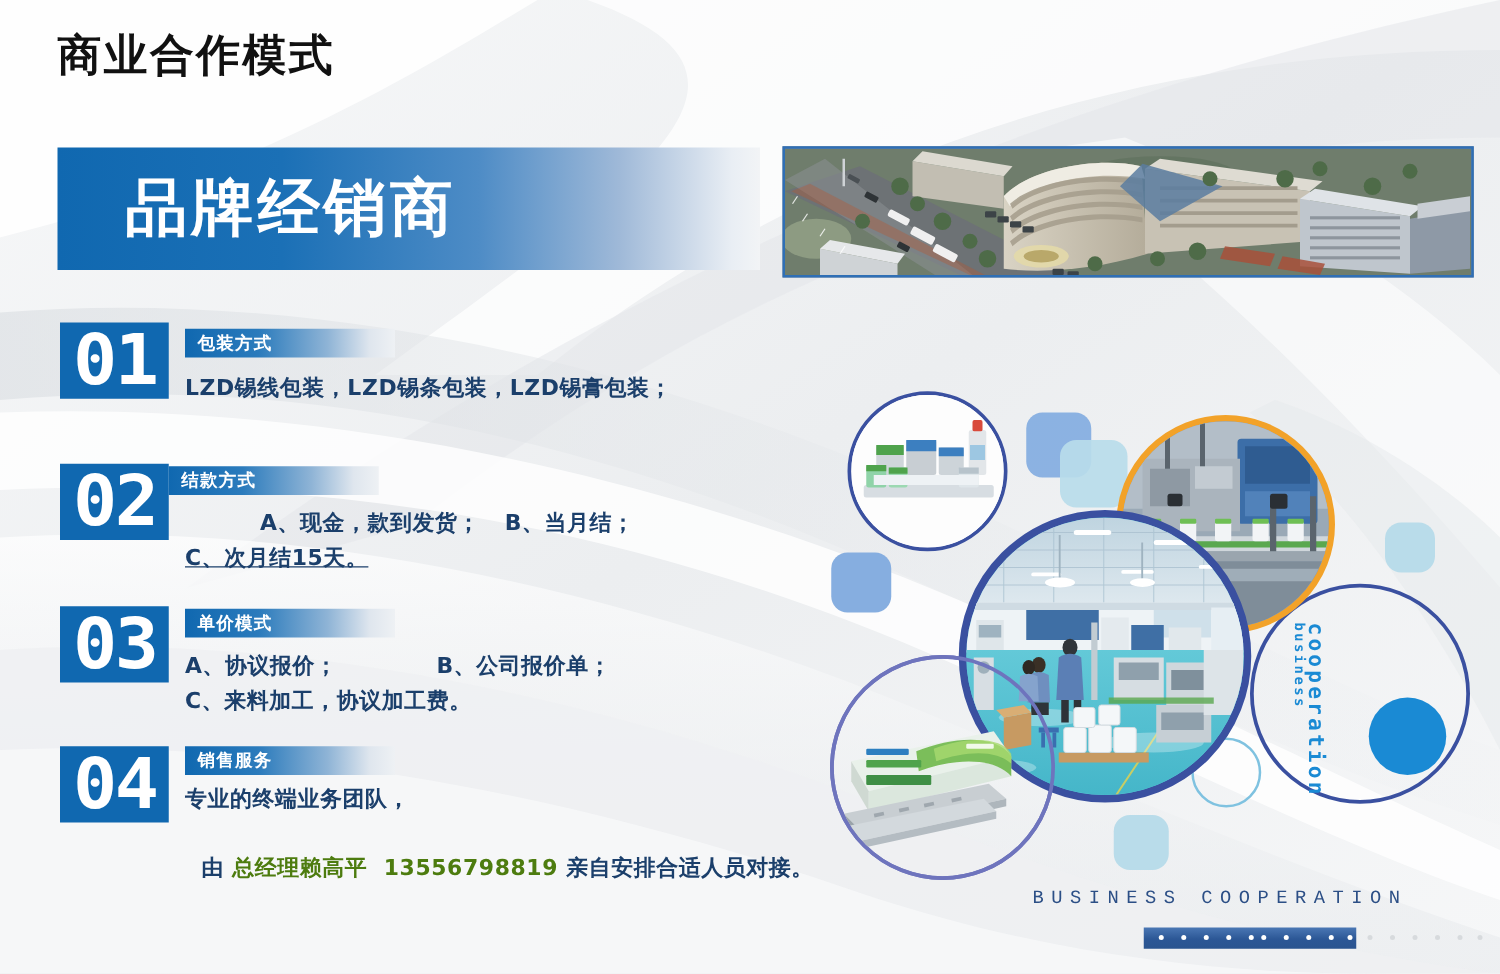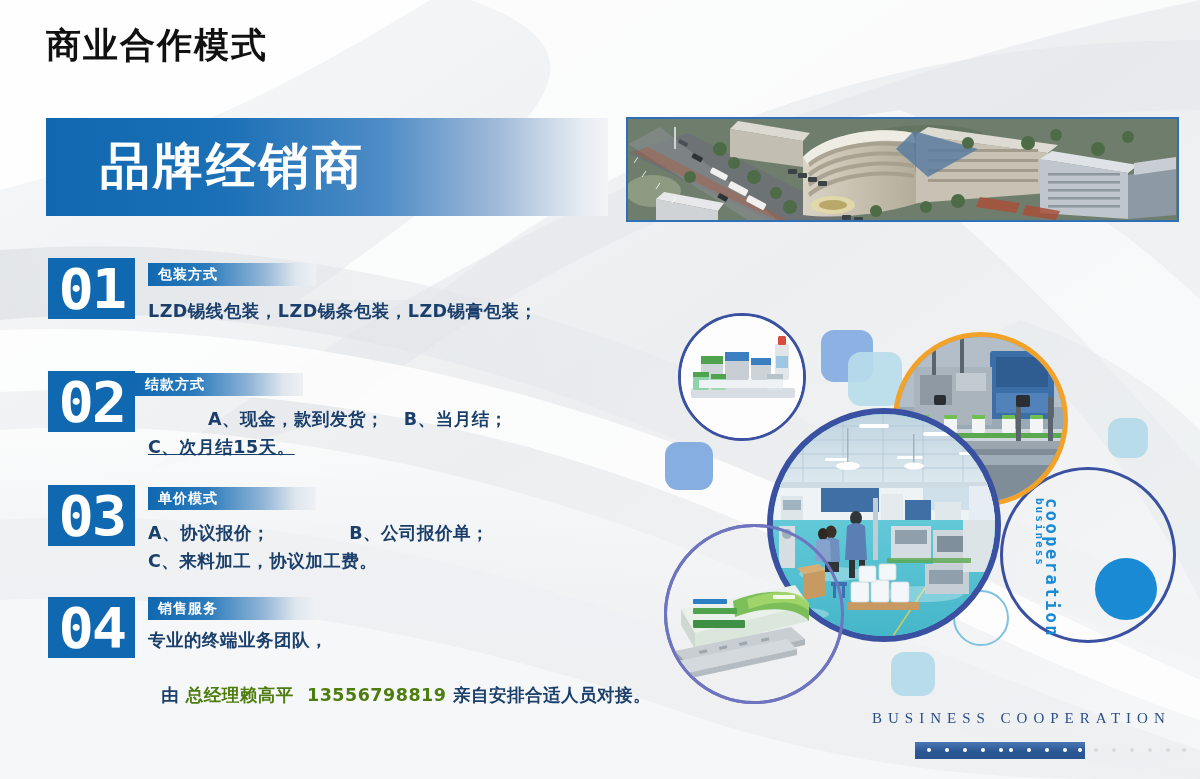--- a/index.html
+++ b/index.html
@@ -74,23 +74,23 @@
     position:absolute; border-radius:50%; overflow:hidden;
   }
 
   .vert-text{
     position:absolute; transform:rotate(90deg); transform-origin:left top;
     font-family:"DejaVu Sans Mono","Liberation Mono",monospace;
     color:#1a8ad4; font-weight:bold; white-space:nowrap;
   }
 
   .bottom-caption{
-    position:absolute; left:872px; top:710px;
+    position:absolute; left:826px; top:710px;
     color:#2c4f86; font-size:15px; letter-spacing:6px; font-weight:500;
-    font-family:Liberation Serif, serif;
+    font-family:Liberation Mono, monospace;
   }
   .dot-bar{
     position:absolute; left:915px; top:742px; width:170px; height:17px;
     background:linear-gradient(180deg,#4a77b4 0%,#2c5796 55%,#2a548f 100%);
   }
   .dot-bar .d{ position:absolute; top:6px; width:4px; height:4px; border-radius:50%; background:#fff; }
   .dot-tail{ position:absolute; left:1090px; top:742px; width:95px; height:17px; }
   .dot-tail .d{ position:absolute; top:6px; width:4px; height:4px; border-radius:50%; background:#d7dadd; }
 </style>
 </head>

